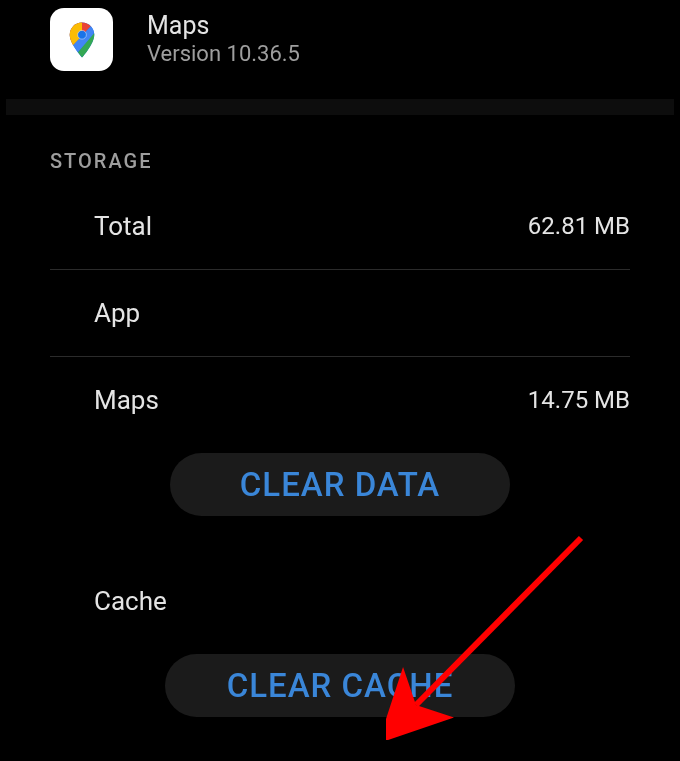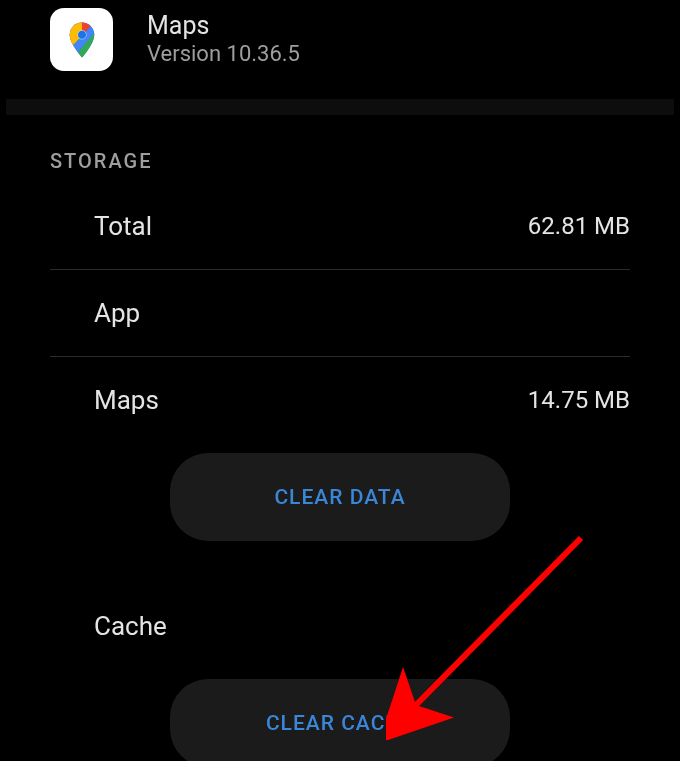--- a/index.html
+++ b/index.html
@@ -22,21 +22,21 @@
     .section-title { color:#9e9e9e; font-size:20px; letter-spacing:2px; font-weight:500; padding:34px 0 10px 0; }
 
     .row { display:flex; justify-content:space-between; align-items:center; padding:28px 0; }
     .row + .row.bordered,
     .row.bordered { border-top:1px solid #2b2b2b; }
     .row-label { color:#e4e4e4; font-size:26px;margin-left:44px; }
     .row-value { color:#e4e4e4; font-size:24px; }
 
     
     .btn-wrap { display:flex; justify-content:center; padding:10px 0 20px 0; }
-    .pill-btn { background:#1b1b1b; color:#3a86d8; font-size:21px; font-weight:500; letter-spacing:1px; border:none; border-radius:38px; padding:32px 62px; cursor:pointer; min-width:340px; text-align:center; }
+    .pill-btn { background:#1b1b1b; color:#3a86d8; font-size:33px; font-weight:500; letter-spacing:1px; border:none; border-radius:38px; padding:12px 62px; cursor:pointer; min-width:340px; text-align:center; }
     .cache-block { margin-top:22px; }
 
     
     .arrow { position:absolute; pointer-events:none; }
   </style>
 </head>
 <body>
 
 <div class="screen">
 

